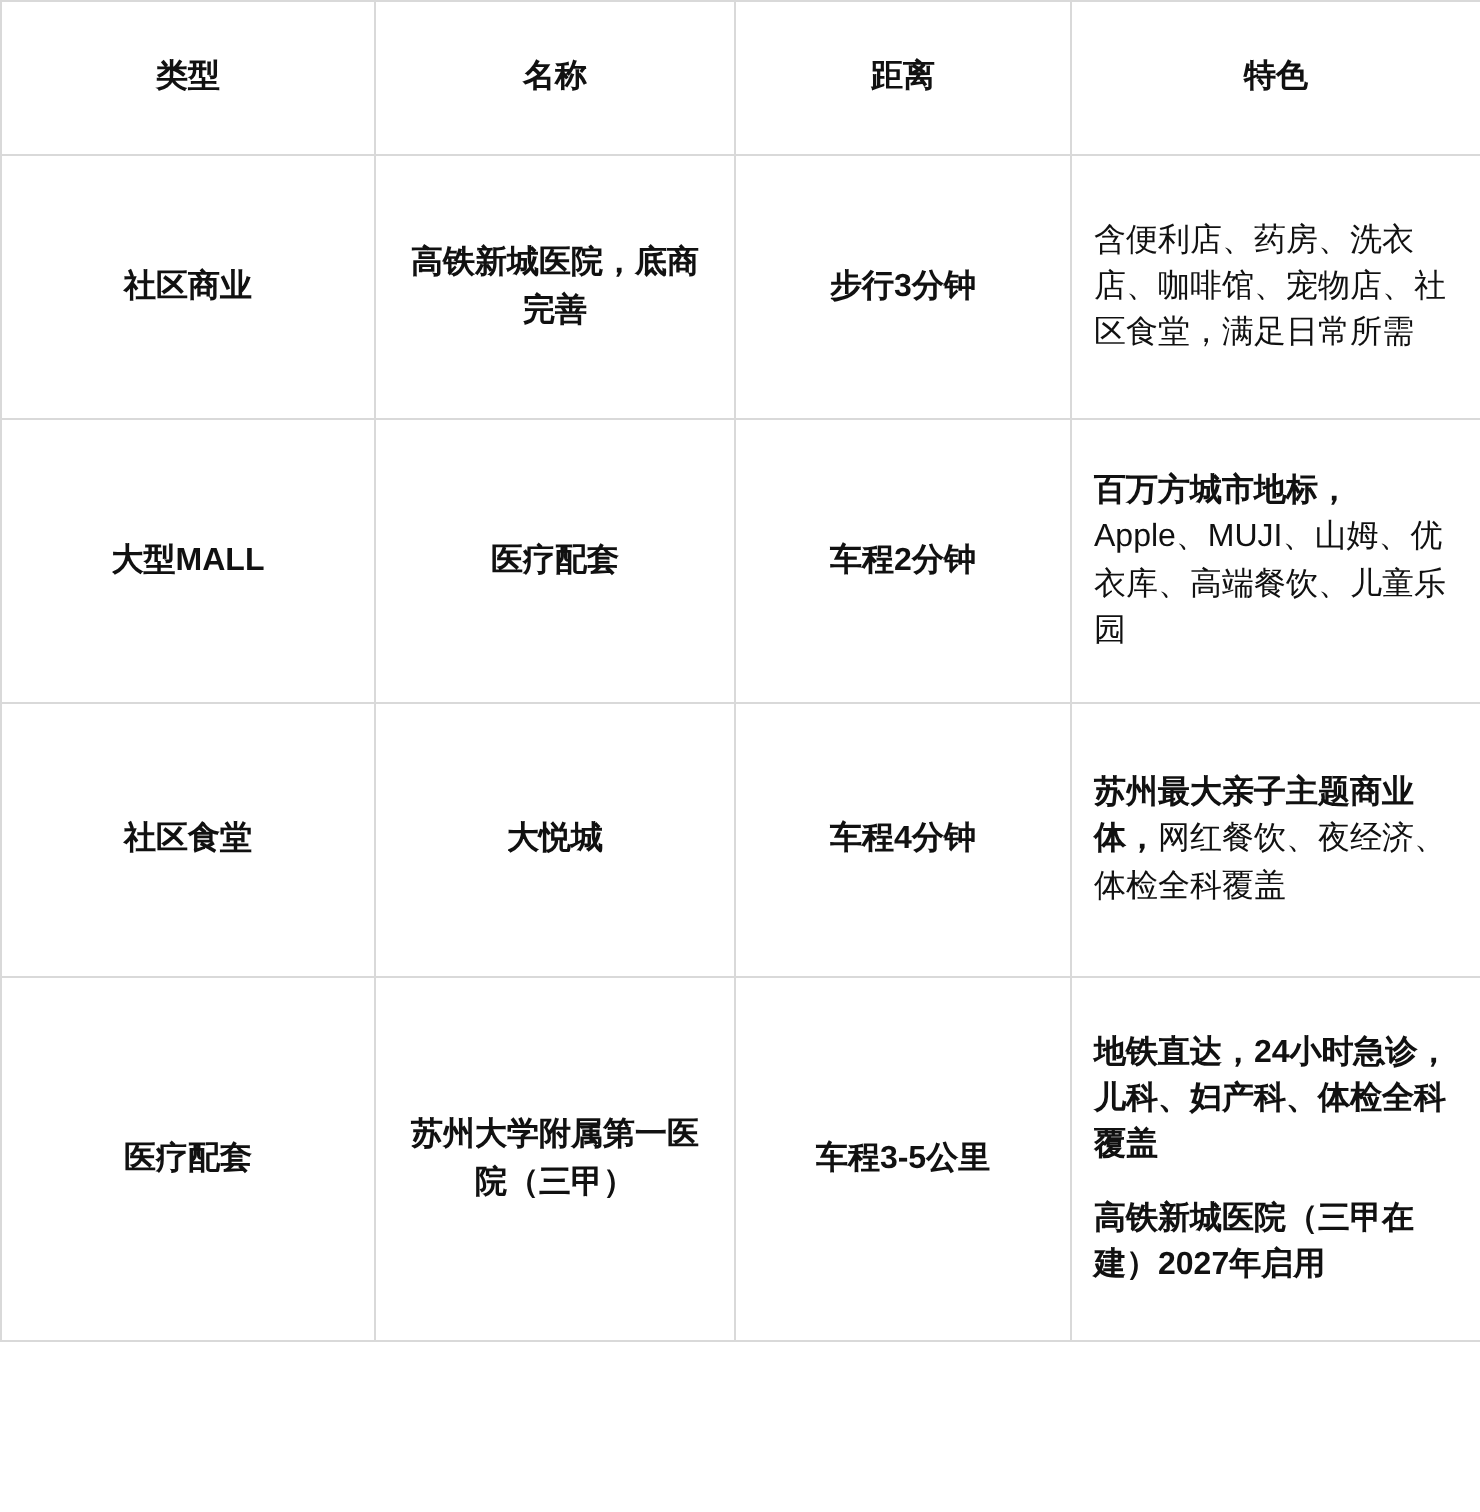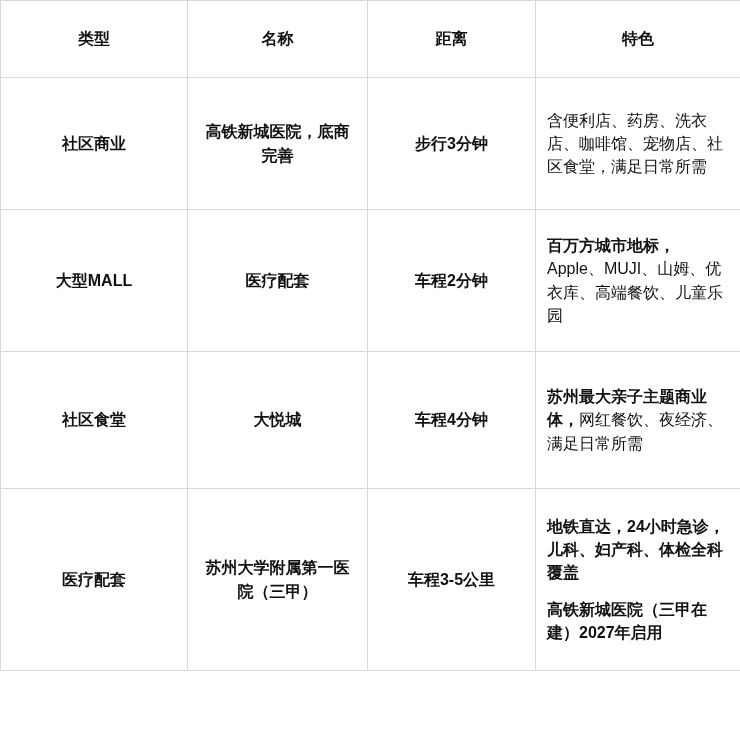--- a/index.html
+++ b/index.html
@@ -95,21 +95,21 @@
       <td class="dist-cell">车程2分钟</td>
       <td class="feat-cell">
         <p><span class="strong">百万方城市地标，</span><span>Apple、MUJI、山姆、优衣库、高端餐饮、儿童乐园</span></p>
       </td>
     </tr>
     <tr class="row-highend">
       <td class="type-cell">社区食堂</td>
       <td class="name-cell">大悦城</td>
       <td class="dist-cell">车程4分钟</td>
       <td class="feat-cell">
-        <p><span class="strong">苏州最大亲子主题商业体，</span><span>网红餐饮、夜经济、满足日常所需</span></p>
+        <p><span class="strong">苏州最大亲子主题商业体，</span><span>网红餐饮、夜经济、体检全科覆盖</span></p>
       </td>
     </tr>
     <tr class="row-medical">
       <td class="type-cell">医疗配套</td>
       <td class="name-cell">苏州大学附属第一医院（三甲）</td>
       <td class="dist-cell">车程3-5公里</td>
       <td class="feat-cell">
         <p><span class="strong">地铁直达，24小时急诊，儿科、妇产科、体检全科覆盖</span><span></span></p>
         <p class="strong">高铁新城医院（三甲在建）2027年启用</p>
       </td>

